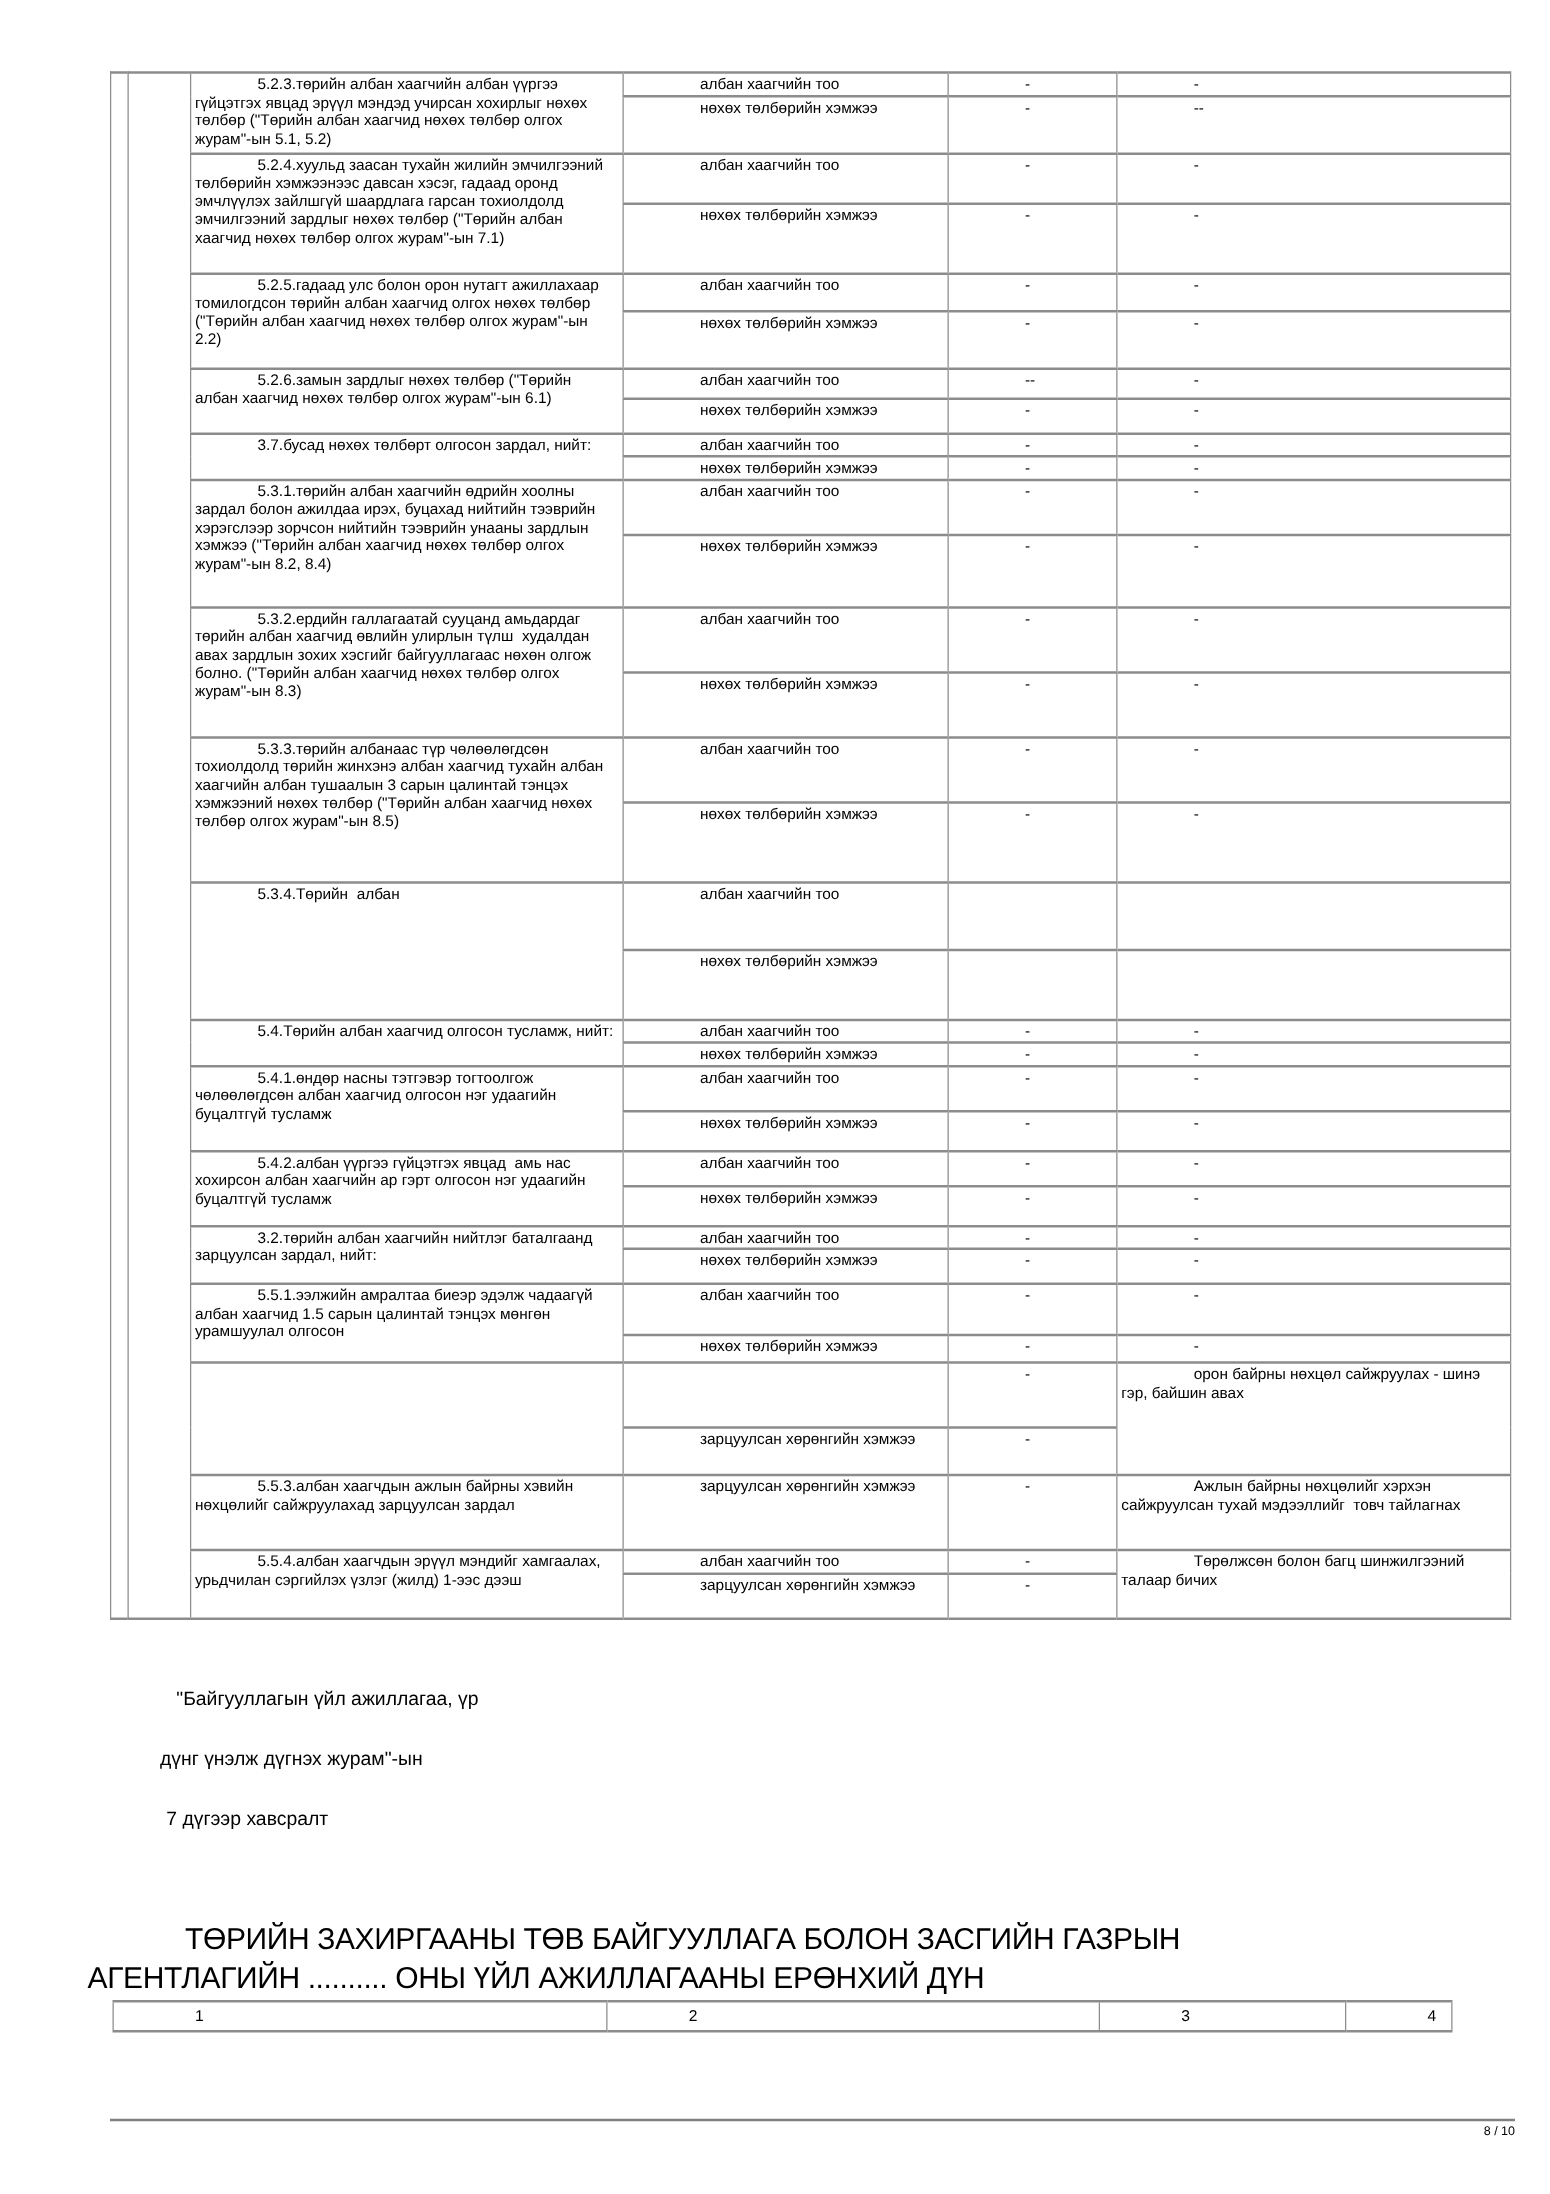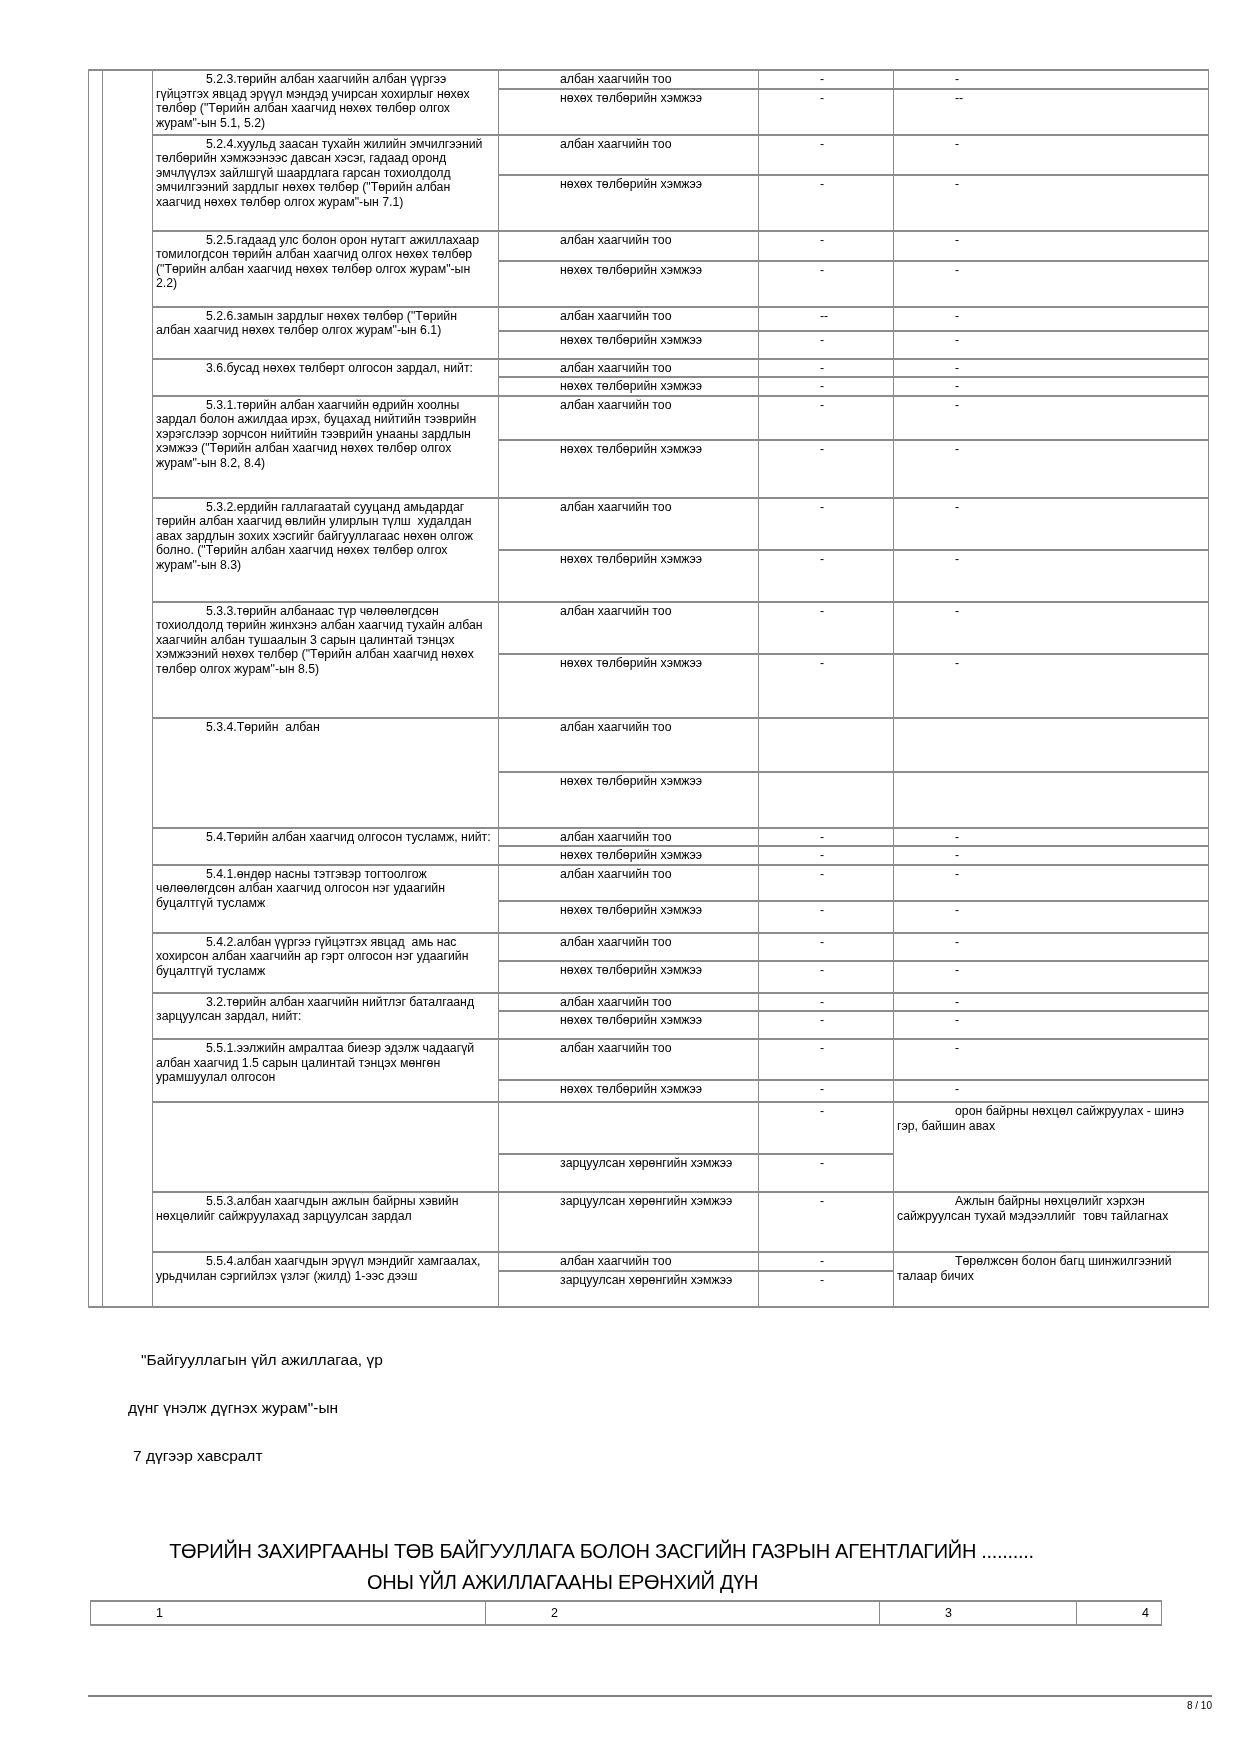--- a/index.html
+++ b/index.html
@@ -1,21 +1,21 @@
 <!DOCTYPE html>
 <html><head>
 <meta charset="utf-8">
 <style>
   html,body{margin:0;padding:0;background:#ffffff;}
   .page{
     position:relative;width:1240px;height:1755px;background:#ffffff;
     font-family:"Liberation Sans", sans-serif;color:#000;overflow:hidden;
   }
   
-  .main-wrap{position:absolute;left:88px;top:57px;display:flex;align-items:stretch;margin-top:12px;}
+  .main-wrap{position:absolute;left:88px;top:57px;display:flex;align-items:stretch;}
   .strip{border:solid #8c8c8c;border-width:2px 0 2px 1px;}
   .strip-a{width:13px;}
   .strip-b{width:49px;}
   table.main{border-collapse:collapse;table-layout:fixed;width:1056px;}
   table.main td{
     border:solid #8c8c8c;border-width:2px 1px;
     font-size:12.3px;line-height:14.5px;padding:1px 4px 1px 3px;
     vertical-align:top;word-wrap:break-word;
   }
   td.desc{text-indent:50px;}
@@ -23,21 +23,21 @@
   td.val{text-indent:58px;vertical-align:middle;}
   td.note4{text-indent:58px;vertical-align:middle;line-height:15.5px;}
   
   .appendix{position:absolute;left:128px;top:1350px;width:460px;font-size:15.5px;line-height:19px;}
   .appendix p{margin:0 0 29px 0;}
   .appendix p.p1{text-indent:13px;}
   .appendix p.p3{text-indent:5px;}
   
   .doc-heading{
     position:absolute;left:70px;top:1536px;width:985px;
-    font-size:20px;line-height:31px;letter-spacing:-0.3px;text-indent:78px;text-align:center;
+    font-size:24px;line-height:31px;letter-spacing:-0.3px;text-indent:78px;
   }
   
   table.summary{
     position:absolute;left:90px;top:1600px;width:1071px;
     border-collapse:collapse;table-layout:fixed;
   }
   table.summary td{
     border:solid #8c8c8c;border-width:2px 1px;
     font-size:12.5px;line-height:16px;padding:2px 3px;vertical-align:middle;
   }
@@ -107,21 +107,21 @@
           <td class="val">--</td>
           <td class="val">-</td>
         </tr>
         <tr style="height:28px">
           <td class="lbl">нөхөх төлбөрийн хэмжээ</td>
           <td class="val">-</td>
           <td class="val">-</td>
         </tr>
 
         <tr style="height:16px">
-          <td class="desc" rowspan="2">3.6.бусад нөхөх төлбөрт олгосон зардал, нийт:</td>
+          <td class="desc" rowspan="2">3.7.бусад нөхөх төлбөрт олгосон зардал, нийт:</td>
           <td class="lbl">албан хаагчийн тоо</td>
           <td class="val">-</td>
           <td class="val">-</td>
         </tr>
         <tr style="height:16px">
           <td class="lbl">нөхөх төлбөрийн хэмжээ</td>
           <td class="val">-</td>
           <td class="val">-</td>
         </tr>
 

